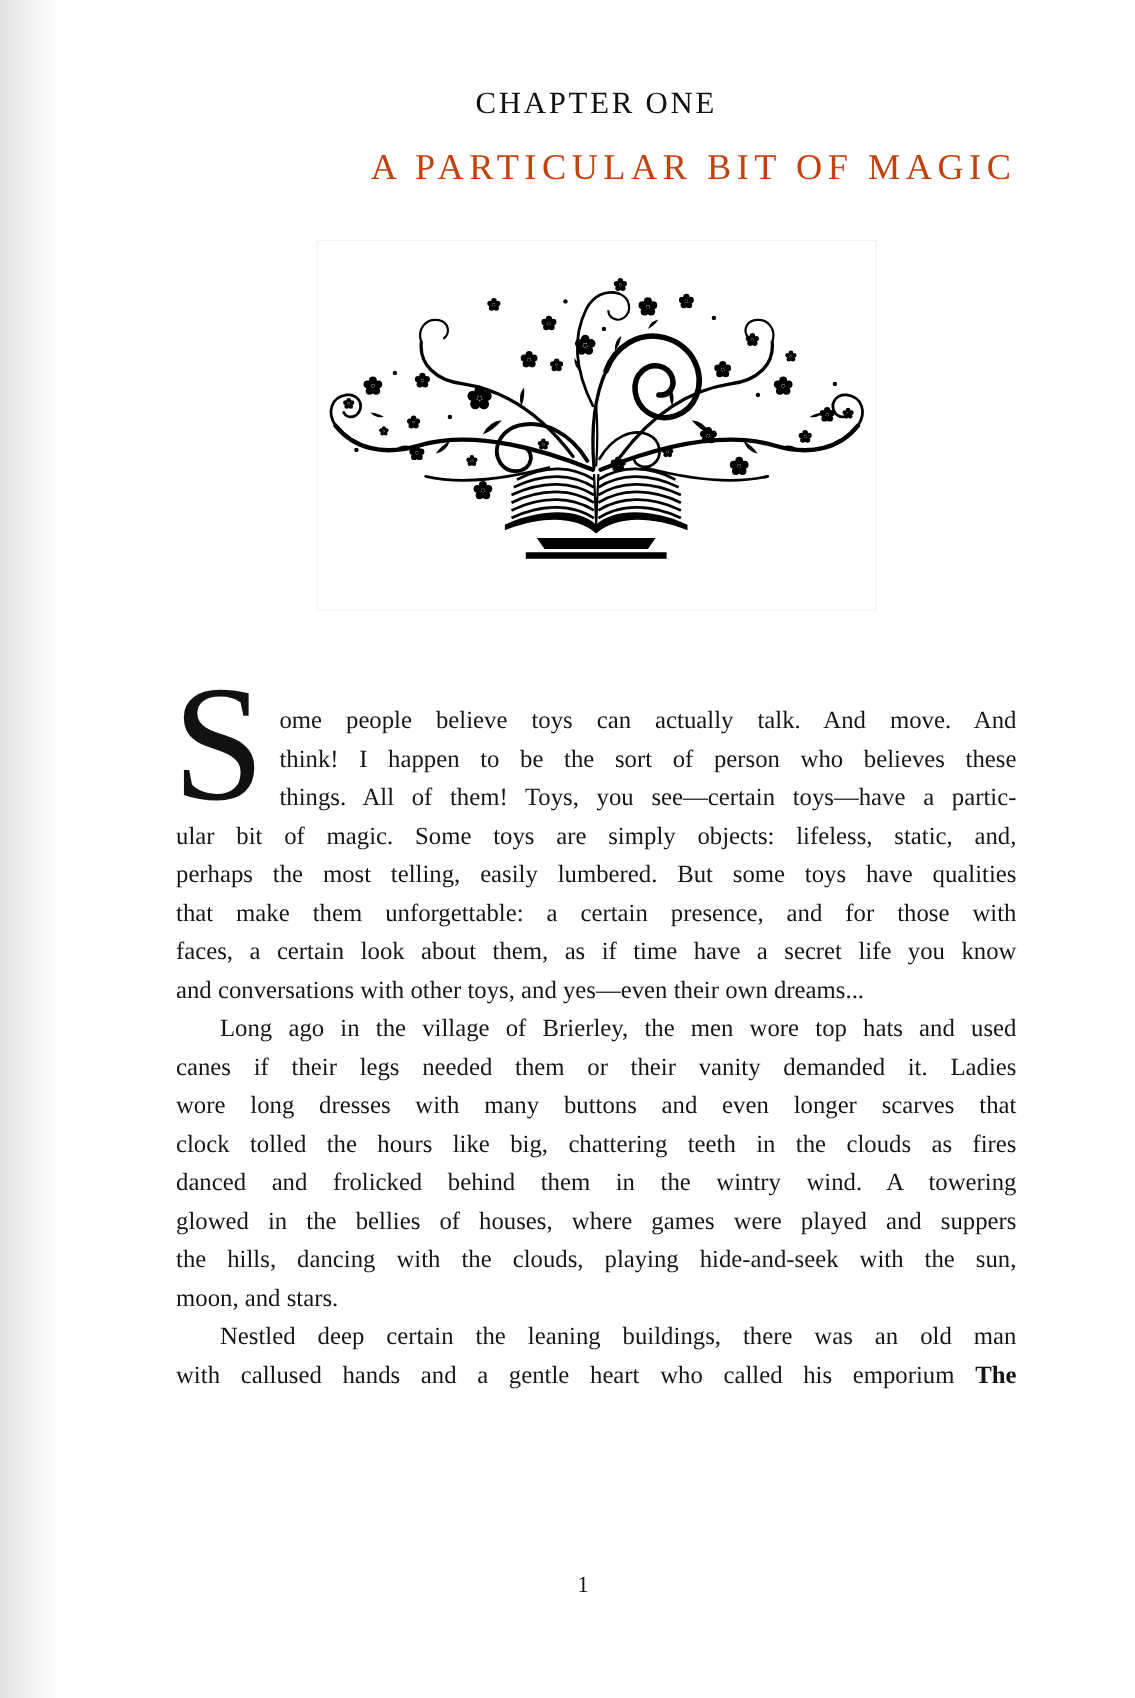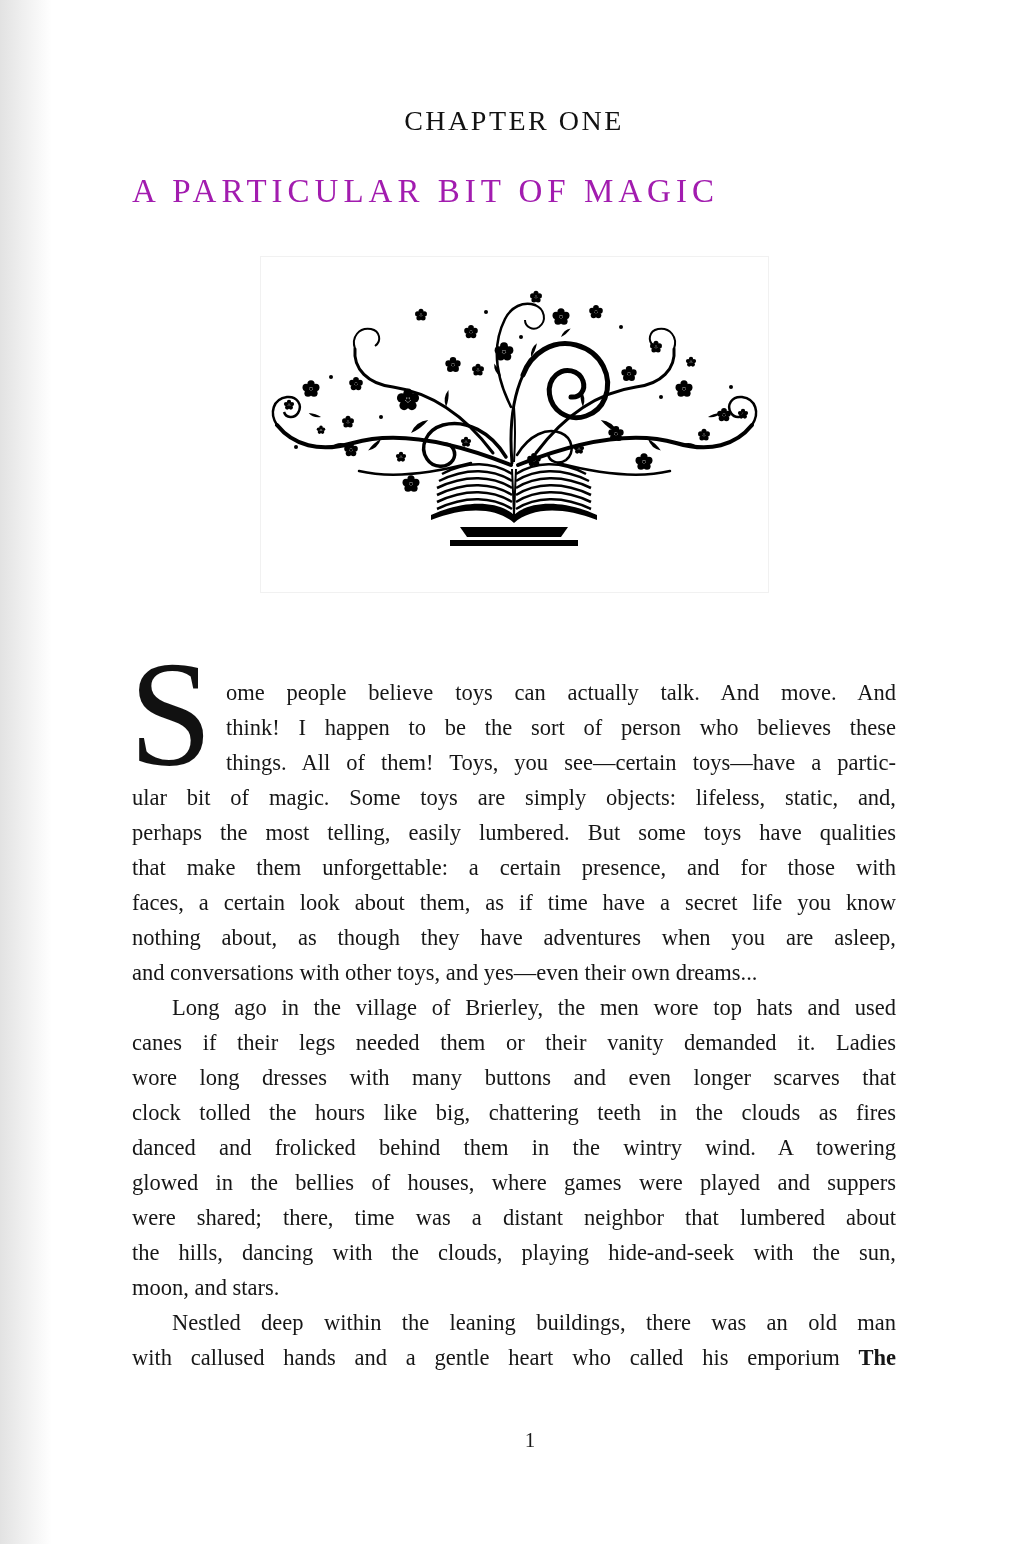--- a/index.html
+++ b/index.html
@@ -10,37 +10,37 @@
     color:#161616;
     position:relative;
     overflow:hidden;
   }
   .page-edge{
     position:absolute;left:0;top:0;bottom:0;width:52px;
     background:linear-gradient(90deg,#e2e2e2 0%,#eeeeee 40%,#ffffff 100%);
     pointer-events:none;
   }
   .content{
-    position:absolute;left:132px;top:0;width:764px;
-    padding-top:106px;
+    position:absolute;left:160px;top:0;width:764px;
+    padding-top:80px;
   }
   .chapter-label{
     text-align:center;
     font-size:28px;line-height:30px;
     letter-spacing:2.5px;
     color:#121212;
     font-weight:400;
   }
   .chapter-title{
-    text-align:left;
+    text-align:right;
     font-size:33px;line-height:38px;
     letter-spacing:5px;
-    color:#a21caf;
+    color:#c2410c;
     font-weight:400;
-    margin-top:36px;
+    margin-top:24px;
   }
   .ornament-box{
     width:507px;height:335px;
     margin:46px auto 0 auto;
     border:1px solid #f1f1f1;
     box-sizing:content-box;
   }
   .ornament-box svg{display:block;}
   .body-text{
     margin-top:82px;
@@ -185,35 +185,33 @@
         <span class="dropcap">
           <span>S</span>
         </span>
         <div class="line">ome people believe toys can actually talk. And move. And</div>
         <div class="line">think! I happen to be the sort of person who believes these</div>
         <div class="line">things. All of them! Toys, you see—certain toys—have a partic-</div>
         <div class="line">ular bit of magic. Some toys are simply objects: lifeless, static, and,</div>
         <div class="line">perhaps the most telling, easily lumbered. But some toys have qualities</div>
         <div class="line">that make them unforgettable: a certain presence, and for those with</div>
         <div class="line">faces, a certain look about them, as if time have a secret life you know</div>
-        <div class="line">nothing about, as though they have adventures when you are asleep,</div>
         <div class="line lastline">and conversations with other toys, and yes—even their own dreams...</div>
       </div>
       <div class="para">
         <div class="line indent">Long ago in the village of Brierley, the men wore top hats and used</div>
         <div class="line">canes if their legs needed them or their vanity demanded it. Ladies</div>
         <div class="line">wore long dresses with many buttons and even longer scarves that</div>
         <div class="line">clock tolled the hours like big, chattering teeth in the clouds as fires</div>
         <div class="line">danced and frolicked behind them in the wintry wind. A towering</div>
         <div class="line">glowed in the bellies of houses, where games were played and suppers</div>
-        <div class="line">were shared; there, time was a distant neighbor that lumbered about</div>
         <div class="line">the hills, dancing with the clouds, playing hide-and-seek with the sun,</div>
         <div class="line lastline">moon, and stars.</div>
       </div>
       <div class="para">
-        <div class="line indent">Nestled deep within the leaning buildings, there was an old man</div>
+        <div class="line indent">Nestled deep certain the leaning buildings, there was an old man</div>
         <div class="line">with callused hands and a gentle heart who called his emporium <b>The</b></div>
       </div>
     </div>
 
 </div>
 
 <div class="page-number">1</div>
 
 </body></html>

